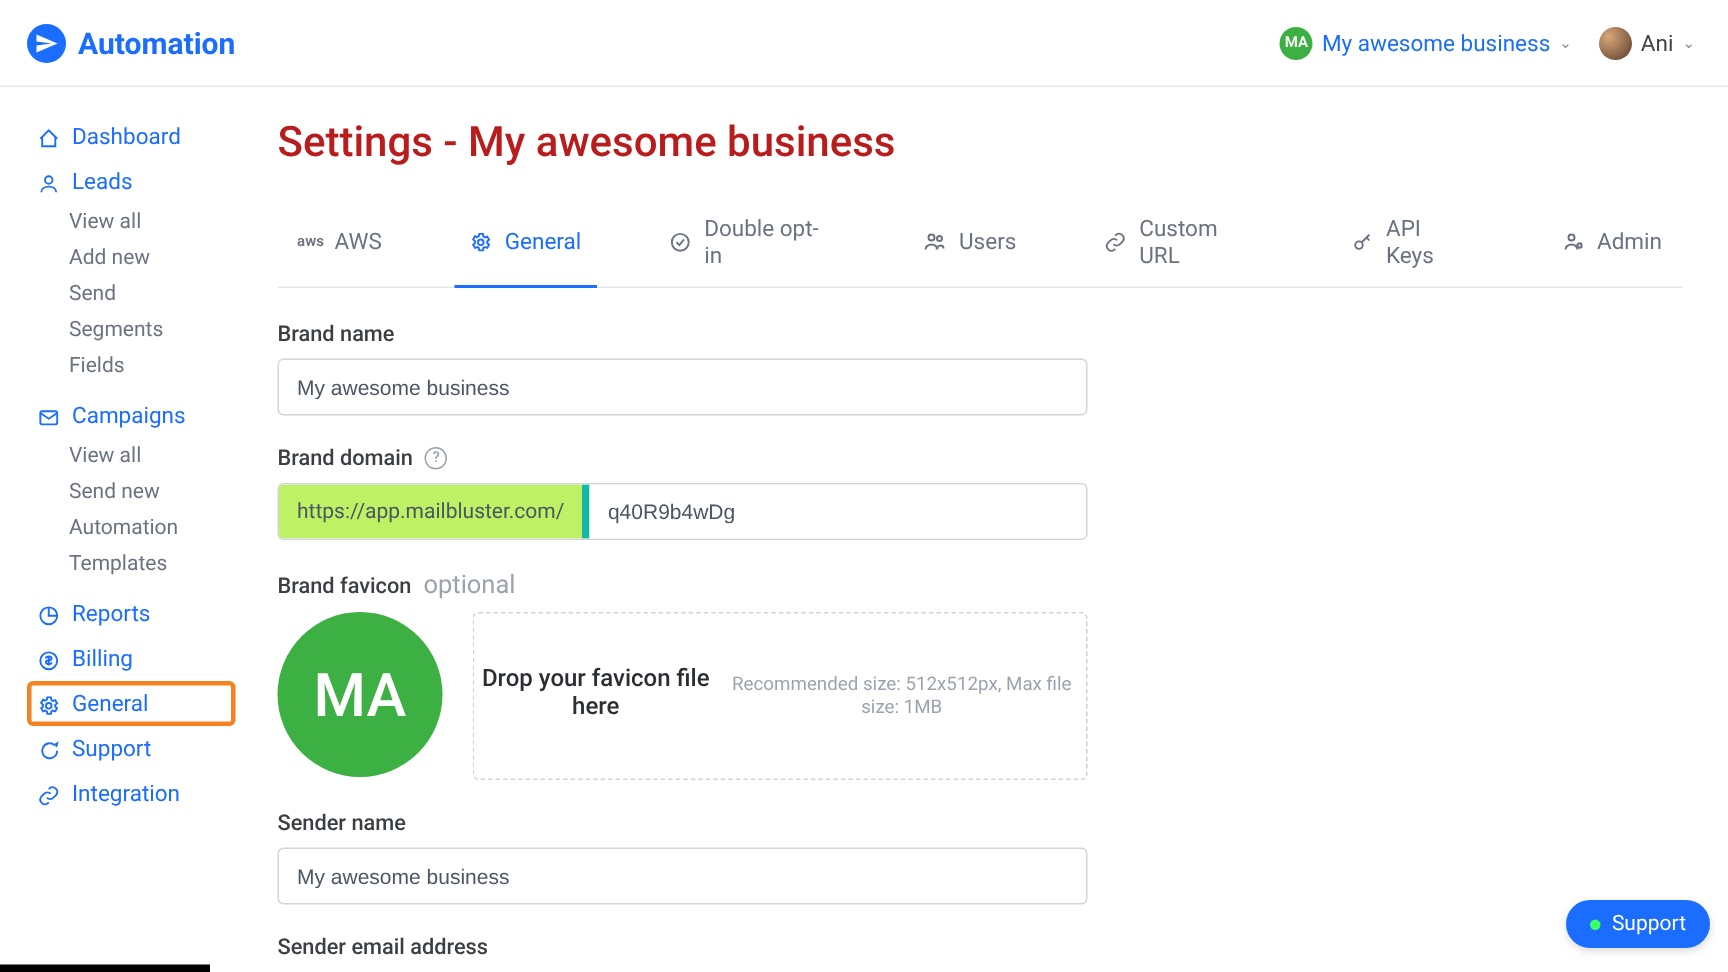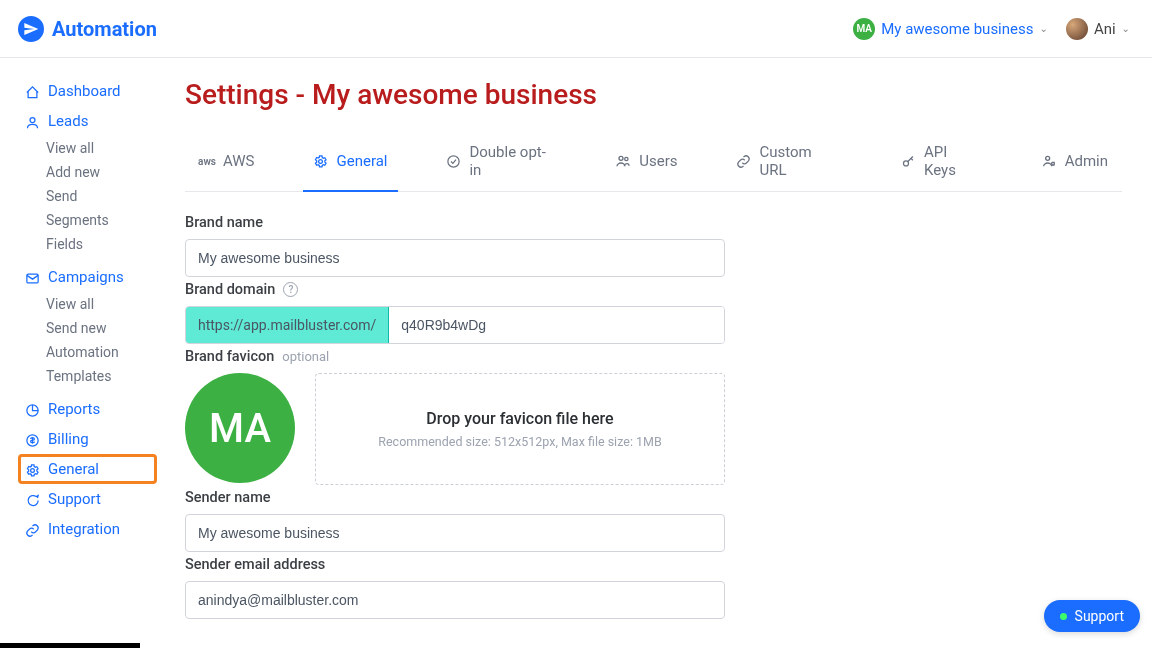--- a/index.html
+++ b/index.html
@@ -102,26 +102,26 @@
   .tab.active { color: #1a6dff; }
   .tab.active::after {
     content: "";
     position: absolute;
     left: -6px; right: -6px; bottom: -1px;
     height: 2px; background: #1a6dff;
   }
   .tab .ticon { width: 16px; height:16px; display:flex; align-items:center; justify-content:center; }
 
   .form-area { padding-top: 22px; max-width: 560px; }
-  .form-row { margin-bottom: 4px; }
+  .form-row { margin-bottom: 20px; }
   .form-label {
     font-size: 14.5px; color: #3b3f44; font-weight: 500; margin-bottom: 8px;
     display: flex; align-items: center; gap: 8px;
   }
-  .form-label .optional { font-size: 13px; color: #9ca3af; font-weight: 400; }
+  .form-label .optional { font-size: 17px; color: #9ca3af; font-weight: 400; }
   .help-circle {
     width: 15px; height: 15px; border: 1.3px solid #9ca3af; border-radius: 50%;
     display:flex;align-items:center;justify-content:center;
     font-size:10px;color:#9ca3af;
   }
   .text-input {
     width: 540px;
     height: 38px;
     border: 1px solid #d1d5db;
     border-radius: 4px;
@@ -132,22 +132,22 @@
   }
   .input-group {
     display: flex;
     width: 540px;
     height: 38px;
     border: 1px solid #d1d5db;
     border-radius: 4px;
     overflow: hidden;
   }
   .input-prefix {
-    background: #5eead4;
-    border-right: 1px solid #14b8a6;
+    background: #bef264;
+    border-right: 5px solid #14b8a6;
     padding: 0 12px;
     display: flex; align-items: center;
     color: #4b5563;
     font-size: 14px;
   }
   .input-group input {
     flex: 1; border: none; outline: none; padding: 0 12px; font-size: 14px; color: #4b5563;
   }
 
   .favicon-row { display: flex; gap: 20px; align-items: flex-start; }
@@ -155,21 +155,21 @@
     width: 110px; height: 110px; border-radius: 50%;
     background: #3cb043;
     display:flex;align-items:center;justify-content:center;
     color:#fff; font-size: 40px; font-weight: 500;
   }
   .dropzone {
     flex: 1;
     height: 112px;
     border: 1px dashed #cbd0d6;
     border-radius: 4px;
-    display:flex;flex-direction:column;align-items:center;justify-content:center;
+    display:flex;align-items:center;justify-content:center;
     text-align:center;
     max-width: 410px;
   }
   .dropzone .dz-title { font-size: 16px; color: #2b2f33; font-weight: 500; margin-bottom: 6px; }
   .dropzone .dz-sub { font-size: 12.5px; color: #9ca3af; }
 
   
   .support-fab {
     position: absolute;
     right: 12px; bottom: 16px;

